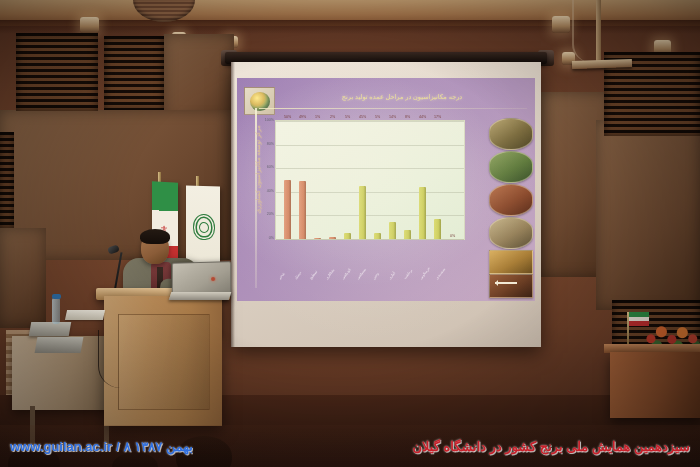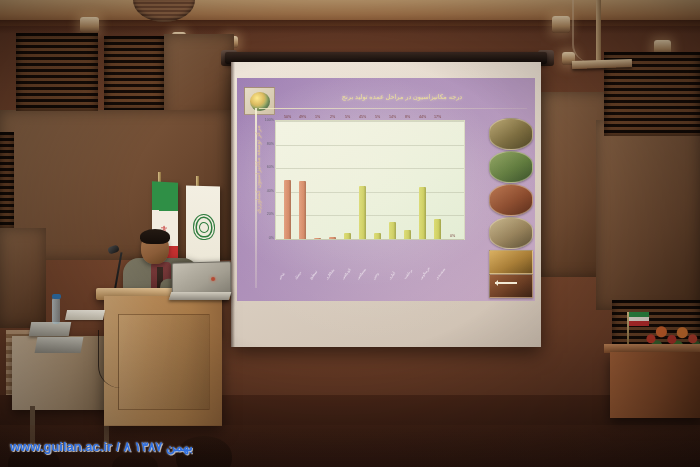--- a/index.html
+++ b/index.html
@@ -504,15 +504,16 @@
   <div class="fg-blob fgb1"></div>
   <div class="fg-blob fgb2"></div>
   <div class="fg-blob fgb3"></div>
 
   <div class="vignette"></div>
 
   <div class="banner">
     <div class="banner-left">
       <span>www.guilan.ac.ir</span><span class="sep">/</span><span>۸ بهمن ۱۳۸۷</span>
     </div>
+    <div class="banner-right">سیزدهمین همایش ملی برنج کشور در دانشگاه گیلان</div>
   </div>
 
 </div>
 
 </body></html>

